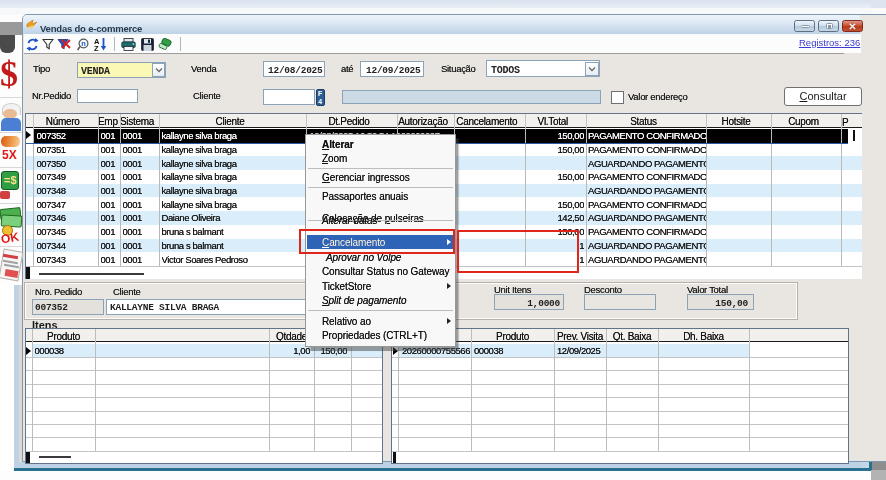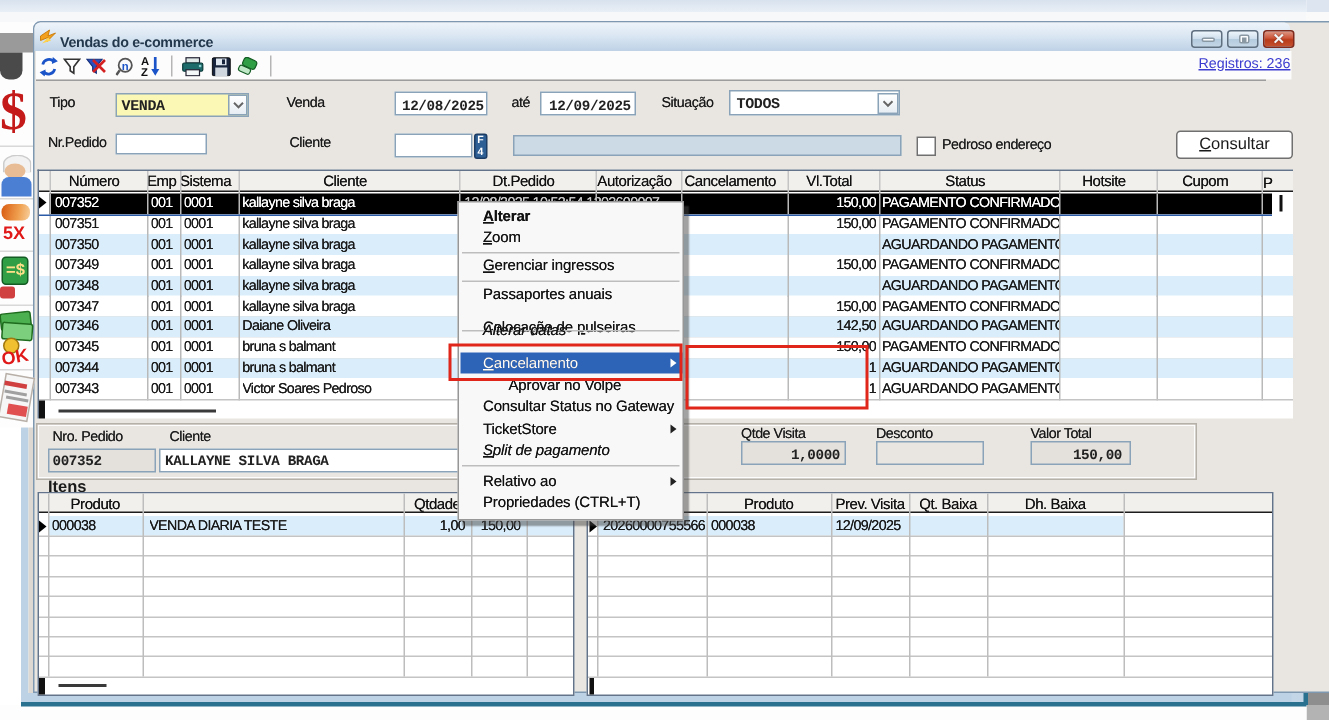--- a/index.html
+++ b/index.html
@@ -114,21 +114,21 @@
         </svg></div>
 <div class="lbl" style="left:9px;top:75px">Nr.Pedido</div>
 <div class="fld" style="left:54px;top:74px;width:61px;height:14px"></div>
 <div class="lbl" style="left:170px;top:75px">Cliente</div>
 <div class="fld" style="left:240px;top:73.5px;width:52px;height:16px"></div>
 <div class="abs" style="left:292.5px;top:73.5px;width:9.5px;height:17px;background:#2e5f94;border:1px solid #1c3c64;border-radius:2px;text-align:center">
         <div style="color:#fff;font-size:7px;font-weight:bold;line-height:7.5px;margin-top:0.5px">F<br>4</div>
       </div>
 <div class="fld" style="left:319px;top:75px;width:259px;height:14px;background:#ccdae6"></div>
 <div class="fld" style="left:588px;top:76px;width:13px;height:13px;border-color:#707070"></div>
-<div class="lbl" style="left:605px;top:76px">Pedroso endereço</div>
+<div class="lbl" style="left:605px;top:76px">Valor endereço</div>
 <div class="abs" style="left:761px;top:72px;width:78px;height:19px;background:#fff;border:1px solid #707070;border-radius:3px;text-align:center;line-height:17px;font-size:11px"><span style="text-decoration:underline">C</span>onsultar</div>
 
 <div class="abs" style="left:1.5px;top:97.5px;width:837px;height:166.5px;background:#fff;border-top:1px solid #63748a;border-left:1px solid #63748a">
 <div class="abs" style="left:0;top:0;width:836px;height:14px;background:#f2f0ed;border-bottom:1.5px solid #1c1c1c"></div>
 <div class="hd" style="left:7px;top:2.5px;width:65.5px;padding-right:5px">Número</div>
 <div class="hd" style="left:72.5px;top:2.5px;width:22px;padding-right:5px">Emp</div>
 <div class="hd" style="left:94.5px;top:2.5px;width:39px;padding-right:5px">Sistema</div>
 <div class="hd" style="left:133.5px;top:2.5px;width:147px;padding-right:5px">Cliente</div>
 <div class="hd" style="left:280.5px;top:2.5px;width:91px;padding-right:5px">Dt.Pedido</div>
 <div class="hd" style="left:371.5px;top:2.5px;width:57px;padding-right:5px">Autorização</div>
@@ -247,39 +247,38 @@
 <div class="abs" style="left:13px;top:159.5px;width:105px;height:1.5px;background:#3a3a3a"></div>
 </div>
 
 <div class="abs" style="left:1px;top:266.5px;width:774px;height:38px;border:1px solid #b5b0a8;box-shadow:inset 0 0 0 1px #fdfdfd"></div>
 <div class="lbl" style="left:12px;top:271px">Nro. Pedido</div>
 <div class="fld" style="left:9px;top:283.5px;width:72px;height:16px;background:#e4e1dc"></div>
 <div class="abs mono" style="left:12px;top:287px">007352</div>
 <div class="lbl" style="left:90px;top:271px">Cliente</div>
 <div class="fld" style="left:83px;top:283.5px;width:350px;height:16px"></div>
 <div class="abs mono" style="left:87px;top:287px">KALLAYNE SILVA BRAGA</div>
-<div class="lbl" style="left:471px;top:269px">Qtde Visita</div>
+<div class="lbl" style="left:471px;top:269px">Unit Itens</div>
 <div class="fld" style="left:471px;top:279px;width:70px;height:16px;background:#e4e1dc"></div>
 <div class="abs mono" style="left:471px;top:283px;width:66px;text-align:right">1,0000</div>
 <div class="lbl" style="left:561px;top:269px">Desconto</div>
 <div class="fld" style="left:561px;top:279px;width:72px;height:16px;background:#e9e6e1"></div>
 <div class="lbl" style="left:664px;top:269px">Valor Total</div>
 <div class="fld" style="left:664px;top:279px;width:67px;height:16px;background:#e4e1dc"></div>
 <div class="abs mono" style="left:664px;top:283px;width:61px;text-align:right">150,00</div>
 <div class="abs" style="left:9px;top:304px;font-weight:bold;font-size:11px">Itens</div>
 
 <div class="abs" style="left:1.5px;top:312.5px;width:358.5px;height:136px;background:#fff;border:1px solid #63748a">
         <div class="abs" style="left:0;top:0;width:356.5px;height:13.5px;background:#f2f0ed;border-bottom:1.5px solid #1c1c1c"></div>
         <div class="hd" style="left:6.5px;top:2px;width:63px">Produto</div>
         <div class="hd" style="left:243.5px;top:2px;width:45px">Qtdade</div>
         <div class="hd" style="left:288.5px;top:2px;width:37px">Vl.Unit</div>
         <div class="abs" style="left:6px;top:15px;width:350.5px;height:13.4px;background:#d9edfb"></div>
         <div class="abs" style="left:0.5px;top:18.5px;width:0;height:0;border-left:5px solid #000;border-top:4.5px solid transparent;border-bottom:4.5px solid transparent"></div>
         <div class="hl" style="left:9px;top:16.8px;width:58px;color:#1a1a1a">000038</div>
-        <div class="hl" style="left:74px;top:16.8px;width:168px;color:#1a1a1a">VENDA DIARIA TESTE</div>
         <div class="hl" style="left:243.5px;top:16.8px;width:41px;text-align:right;color:#1a1a1a">1,00</div>
         <div class="hl" style="left:288.5px;top:16.8px;width:33px;text-align:right;color:#1a1a1a">150,00</div>
         <div class="abs" style="left:0;top:28.4px;width:356.5px;height:1px;background:#c4c4c4"></div>
         <div class="abs" style="left:0;top:41.8px;width:356.5px;height:1px;background:#c4c4c4"></div>
         <div class="abs" style="left:0;top:55.2px;width:356.5px;height:1px;background:#c4c4c4"></div>
         <div class="abs" style="left:0;top:68.6px;width:356.5px;height:1px;background:#c4c4c4"></div>
         <div class="abs" style="left:0;top:82px;width:356.5px;height:1px;background:#c4c4c4"></div>
         <div class="abs" style="left:0;top:95.4px;width:356.5px;height:1px;background:#c4c4c4"></div>
         <div class="abs" style="left:0;top:108.8px;width:356.5px;height:1px;background:#c4c4c4"></div>
         <div class="abs" style="left:0;top:122.2px;width:356.5px;height:1px;background:#c4c4c4"></div>
@@ -352,21 +351,21 @@
 <div class="abs" style="left:2px;top:32.5px;width:145px;height:1px;background:#bdbdbd"></div>
 <div class="mi" style="left:16px;top:36.8px"><span style="text-decoration:underline">G</span>erenciar ingressos</div>
 <div class="abs" style="left:2px;top:51.5px;width:145px;height:1px;background:#bdbdbd"></div>
 <div class="mi" style="left:16px;top:56px">Passaportes anuais</div>
 <div class="mi" style="left:16px;top:78px">Colocação de <span style="text-decoration:underline">p</span>ulseiras</div>
 <div class="abs" style="left:2px;top:85px;width:145px;height:1px;background:#bdbdbd"></div>
 <div class="mi" style="left:16px;top:80px;font-style:italic">Alterar datas</div>
 <div class="abs" style="left:1px;top:99.5px;width:148px;height:14.8px;background:#2e64b8"></div>
 <div class="mi" style="left:16px;top:101.5px;color:#fff"><span style="text-decoration:underline">C</span>ancelamento</div>
 <div class="abs" style="left:141px;top:103.8px;width:0;height:0;border-left:4px solid #fff;border-top:3.5px solid transparent;border-bottom:3.5px solid transparent"></div>
-<div class="mi" style="left:33px;top:117px;">Aprovar no Volpe</div>
+<div class="mi" style="left:20px;top:117px;font-style:italic">Aprovar no Volpe</div>
 <div class="mi" style="left:16px;top:131.3px">Consultar Status no Gateway</div>
 <div class="mi" style="left:16px;top:145.6px">TicketStore</div>
       <div class="abs" style="left:141px;top:147.6px;width:0;height:0;border-left:4px solid #222;border-top:3.5px solid transparent;border-bottom:3.5px solid transparent"></div>
 <div class="mi" style="left:16px;top:160px;font-style:italic"><span style="text-decoration:underline">S</span>plit de pagamento</div>
 <div class="abs" style="left:2px;top:175px;width:145px;height:1px;background:#bdbdbd"></div>
 <div class="mi" style="left:16px;top:180.5px">Relativo ao</div>
       <div class="abs" style="left:141px;top:182.5px;width:0;height:0;border-left:4px solid #222;border-top:3.5px solid transparent;border-bottom:3.5px solid transparent"></div>
 <div class="mi" style="left:16px;top:194.8px">Propriedades (CTRL+T)</div>
 </div>
 <div class="abs" style="left:298.5px;top:228.8px;width:156.5px;height:24.8px;border:2.5px solid #e0261a;z-index:60"></div>

